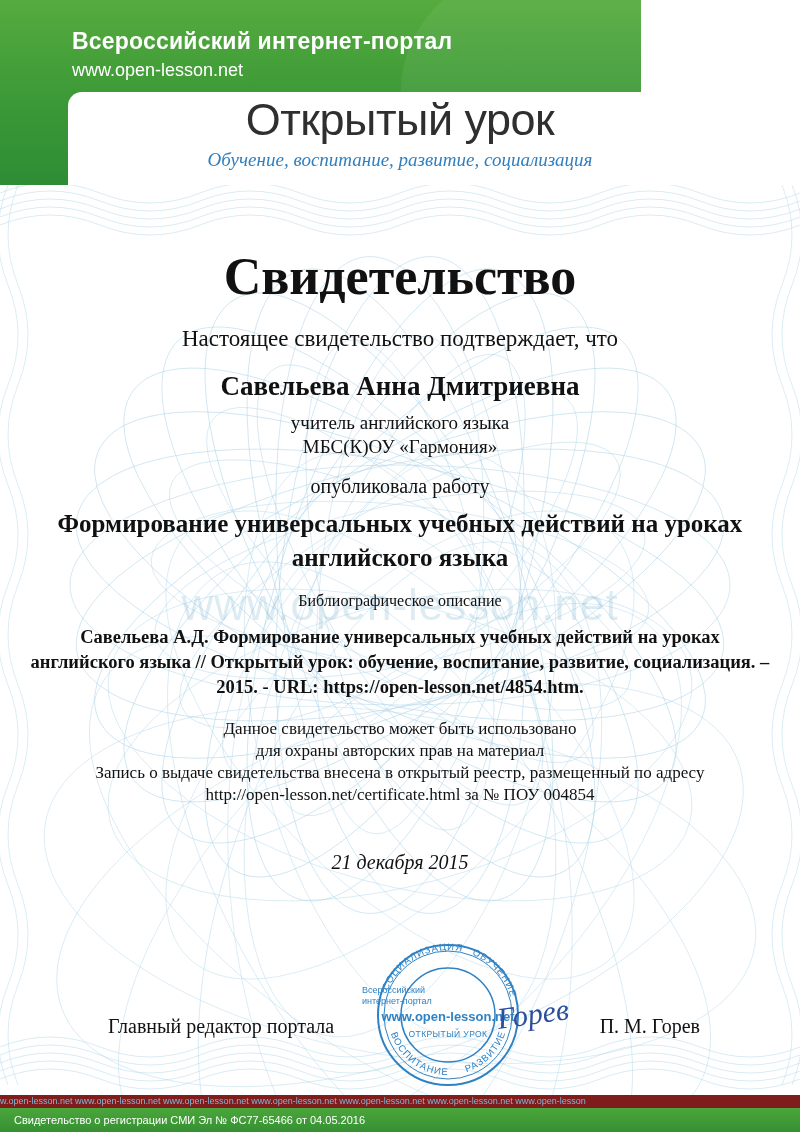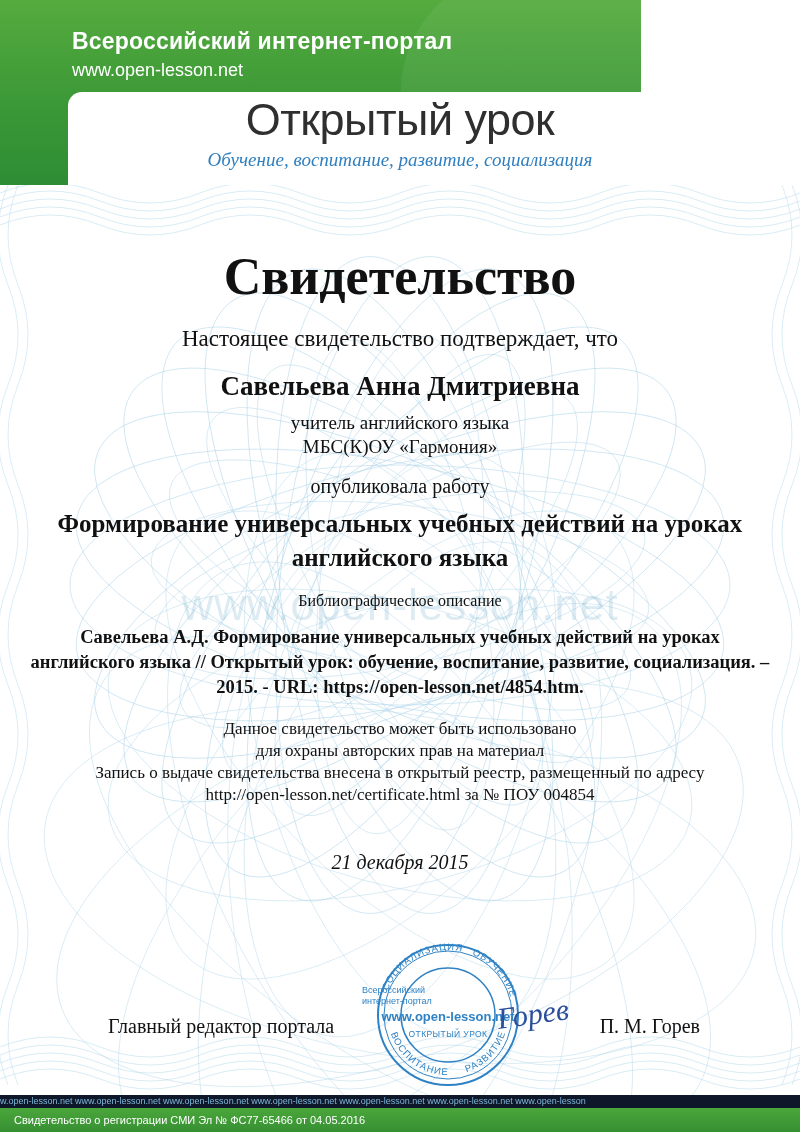--- a/index.html
+++ b/index.html
@@ -246,21 +246,21 @@
     letter-spacing: 0.4px;
   }
 
   
   .micro-strip {
     position: absolute;
     left: 0;
     top: 1095px;
     width: 800px;
     height: 13px;
-    background: #0f172a;
+    background: #7f1d1d;
     overflow: hidden;
     white-space: nowrap;
     color: #7fb6d8;
     font-family: "Liberation Sans", sans-serif;
     font-size: 9px;
     line-height: 13px;
   }
   .footer {
     position: absolute;
     left: 0;

